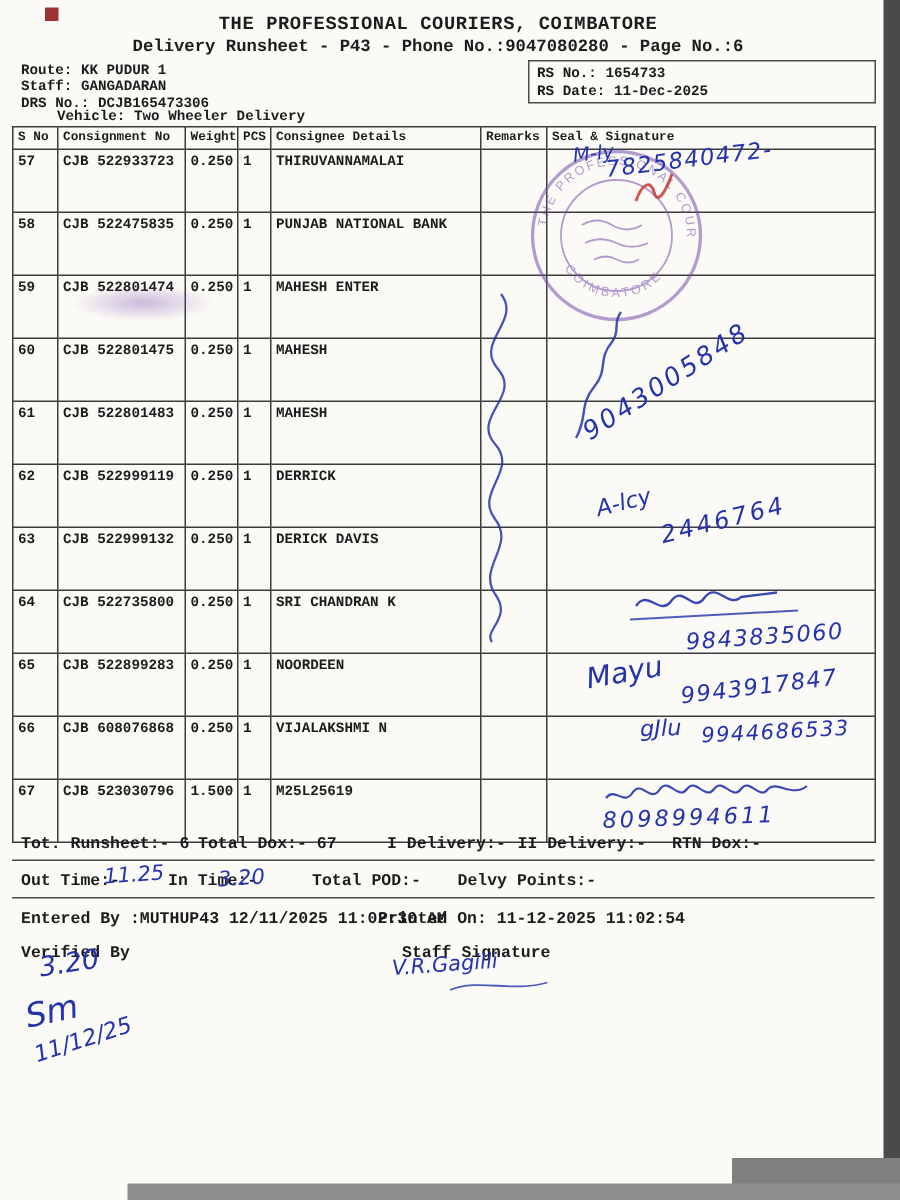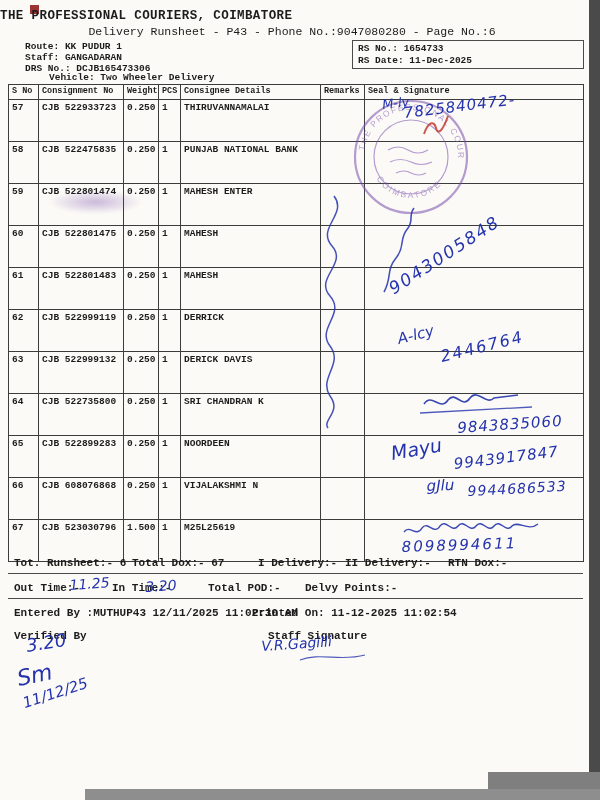--- a/index.html
+++ b/index.html
@@ -2,23 +2,23 @@
 <html><head>
 <meta charset="utf-8">
 <style>
   html,body { margin:0; padding:0; background:#6e6e6e; }
   .page {
     position:relative; width:600px; height:800px; margin:0 auto;
     background:#fbfaf6; overflow:hidden;
     font-family:"Liberation Mono", monospace; color:#1c1c1c;
   }
   .abs { position:absolute; white-space:pre; }
-  .doc-title  { left:0; right:16px; top:9px;  text-align:left; font-size:12.5px; font-weight:700; letter-spacing:.4px; }
-  .doc-sub    { left:0; right:16px; top:25px; text-align:center; font-size:11.5px; font-weight:400; }
-  .info-line  { font-size:9.5px; font-weight:700;margin-left:11px; }
+  .doc-title  { left:0; right:16px; top:9px;  text-align:center; font-size:12.5px; font-weight:700; letter-spacing:.4px; }
+  .doc-sub    { left:0; right:16px; top:25px; text-align:center; font-size:11.5px; font-weight:700; }
+  .info-line  { font-size:9.5px; font-weight:700; }
   .rs-box     { left:352px; top:40px; width:230px; height:27px; border:1px solid #4a4a4a; }
   .rs-line    { font-size:9.5px; font-weight:700; }
   table.runsheet {
     position:absolute; left:8px; top:84px; width:575px;
     border-collapse:collapse; table-layout:fixed;padding-left:24px;
   }
   table.runsheet th, table.runsheet td {
     border:1px solid #3c3c3c; text-align:left; vertical-align:top;
     white-space:nowrap; overflow:hidden;
   }

